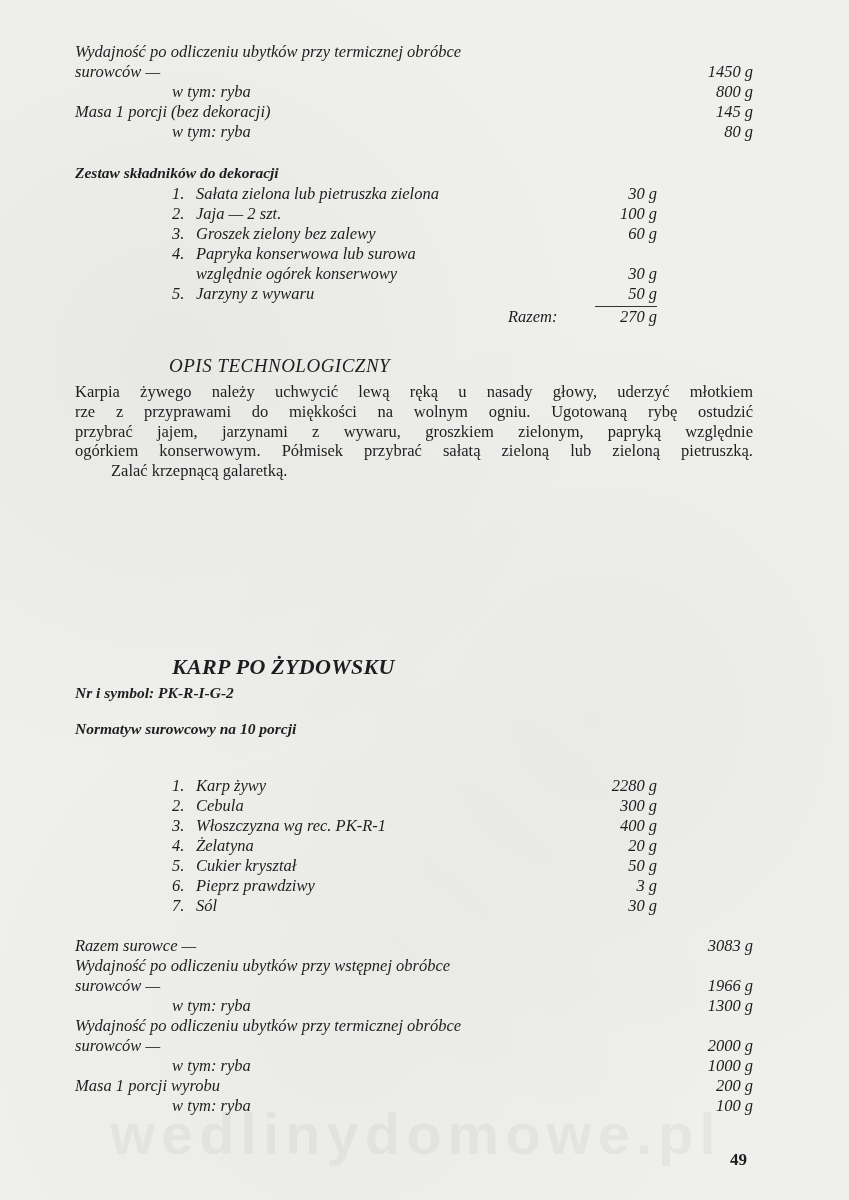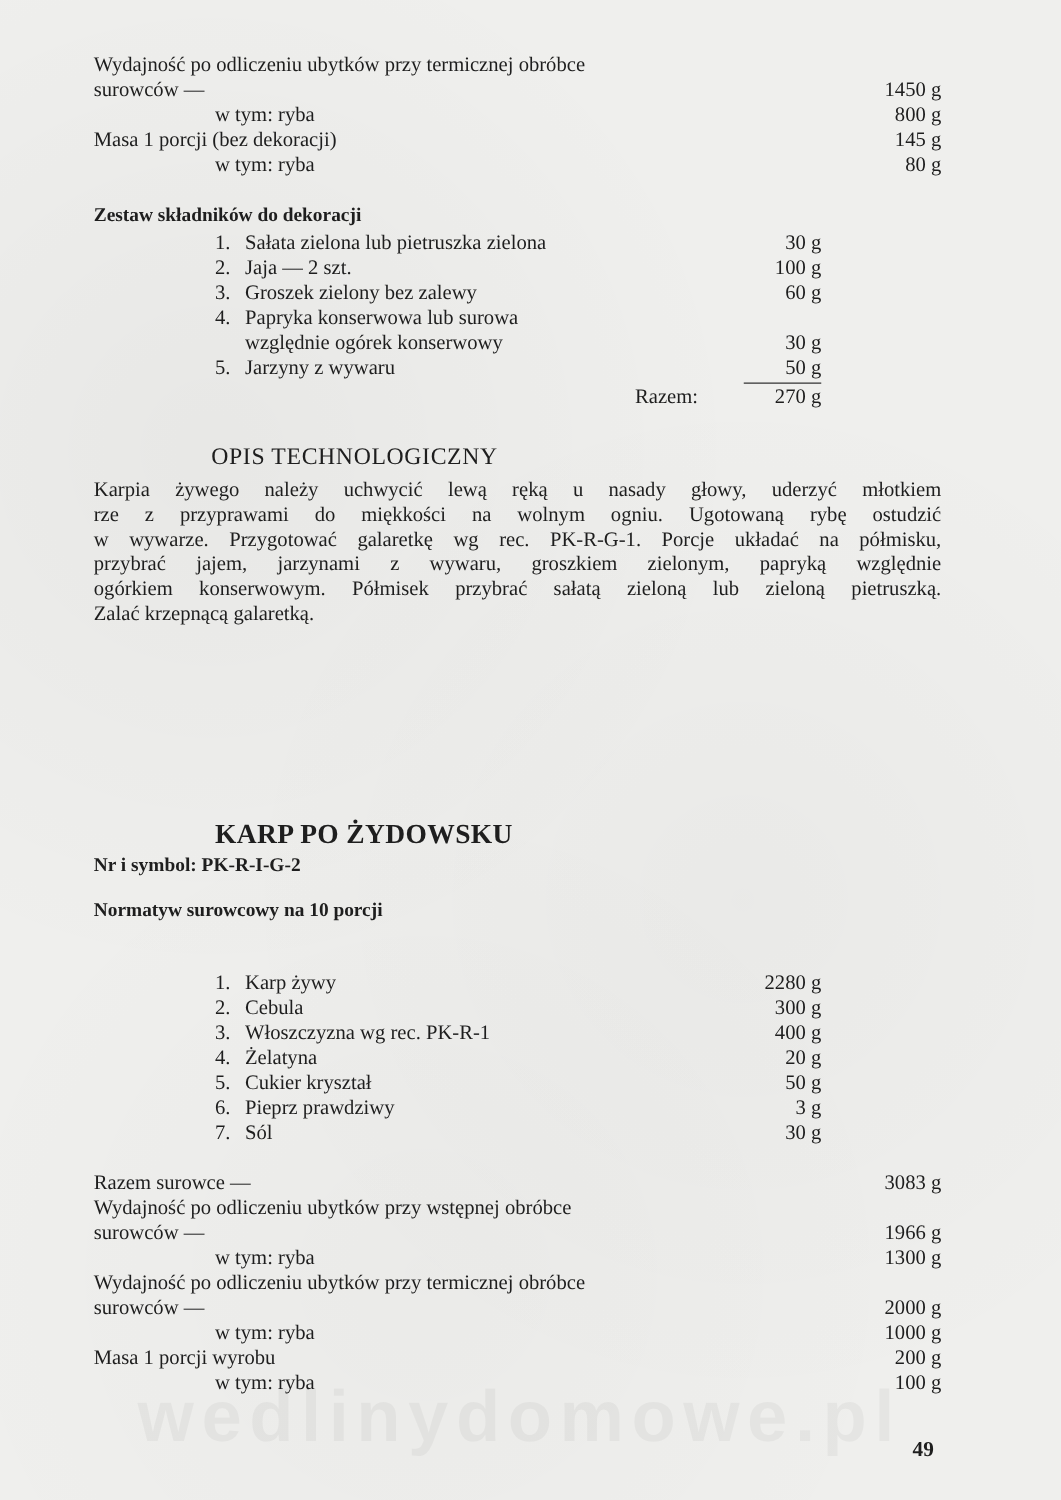--- a/index.html
+++ b/index.html
@@ -7,34 +7,34 @@
     width:849px; height:1200px; position:relative; overflow:hidden;
     background:#efefed;
     background-image:
       radial-gradient(circle at 20% 30%, rgba(0,0,0,0.03) 0, transparent 40%),
       radial-gradient(circle at 70% 60%, rgba(0,0,0,0.025) 0, transparent 45%),
       radial-gradient(circle at 40% 85%, rgba(0,0,0,0.02) 0, transparent 35%);
     font-family: "Liberation Serif", "DejaVu Serif", serif;
     color:#1e1e1e;
     font-size:16.5px;
   }
-  .abs { position:absolute; white-space:nowrap; }
+  .abs { position:absolute; white-space:nowrap;font-style:italic; }
   .l { left:75px; }
   .ind { left:172px; }
   .num-r { text-align:right; }
   .rc { right:96px; }          
   .rc2 { right:192px; }        
   .bold { font-weight:bold; font-family:"Liberation Serif","DejaVu Serif",serif; }
   .sec-title { left:169px; font-size:19px; letter-spacing:0.5px; }
   .para {
     position:absolute; left:75px; width:678px;
     text-align:justify; line-height:19.8px; font-size:16.5px;
   }
   .para .line { display:block; text-align:justify; text-align-last:justify; white-space:nowrap; }
-  .para .line.last { text-align-last:left; }
+  .para .line.last { text-align-last:left;margin-left:36px; }
   .recipe-title { left:172px; font-size:22px; font-weight:bold; letter-spacing:0.3px; }
   .rule { position:absolute; left:595px; width:62px; height:1px; background:#333; top:306px; }
   .watermark {
     position:absolute; left:110px; top:1100px; font-size:58px; font-weight:bold;
     font-family:"Liberation Sans", sans-serif; color:rgba(0,0,0,0.04);
     letter-spacing:6px; white-space:nowrap;
   }
   .page-no { position:absolute; left:730px; top:1150px; font-weight:bold; font-size:17px; }
   .item-num { display:inline-block; width:24px; }
 </style>
@@ -74,21 +74,20 @@
 
   <div class="rule"></div>
   <div class="abs" style="top:307px;left:508px">Razem:</div>
   <div class="abs rc2 num-r" style="top:307px">270 g</div>
 </div>
 
 <div class="abs sec-title" style="top:355px">OPIS TECHNOLOGICZNY</div>
 <div class="para" style="top:382px">
   <span class="line">Karpia żywego należy uchwycić lewą ręką u nasady głowy, uderzyć młotkiem</span>
   <span class="line">rze z przyprawami do miękkości na wolnym ogniu. Ugotowaną rybę ostudzić</span>
-  <span class="line">w wywarze. Przygotować galaretkę wg rec. PK-R-G-1. Porcje układać na półmisku,</span>
   <span class="line">przybrać jajem, jarzynami z wywaru, groszkiem zielonym, papryką względnie</span>
   <span class="line">ogórkiem konserwowym. Półmisek przybrać sałatą zieloną lub zieloną pietruszką.</span>
   <span class="line last">Zalać krzepnącą galaretką.</span>
 </div>
 
 <div class="abs recipe-title" style="top:654px">KARP PO ŻYDOWSKU</div>
 <div class="abs l bold" style="top:684px;font-size:15.5px">Nr i symbol: PK-R-I-G-2</div>
 <div class="abs l bold" style="top:720px;font-size:15.5px">Normatyw surowcowy na 10 porcji</div>
 
 <div>

